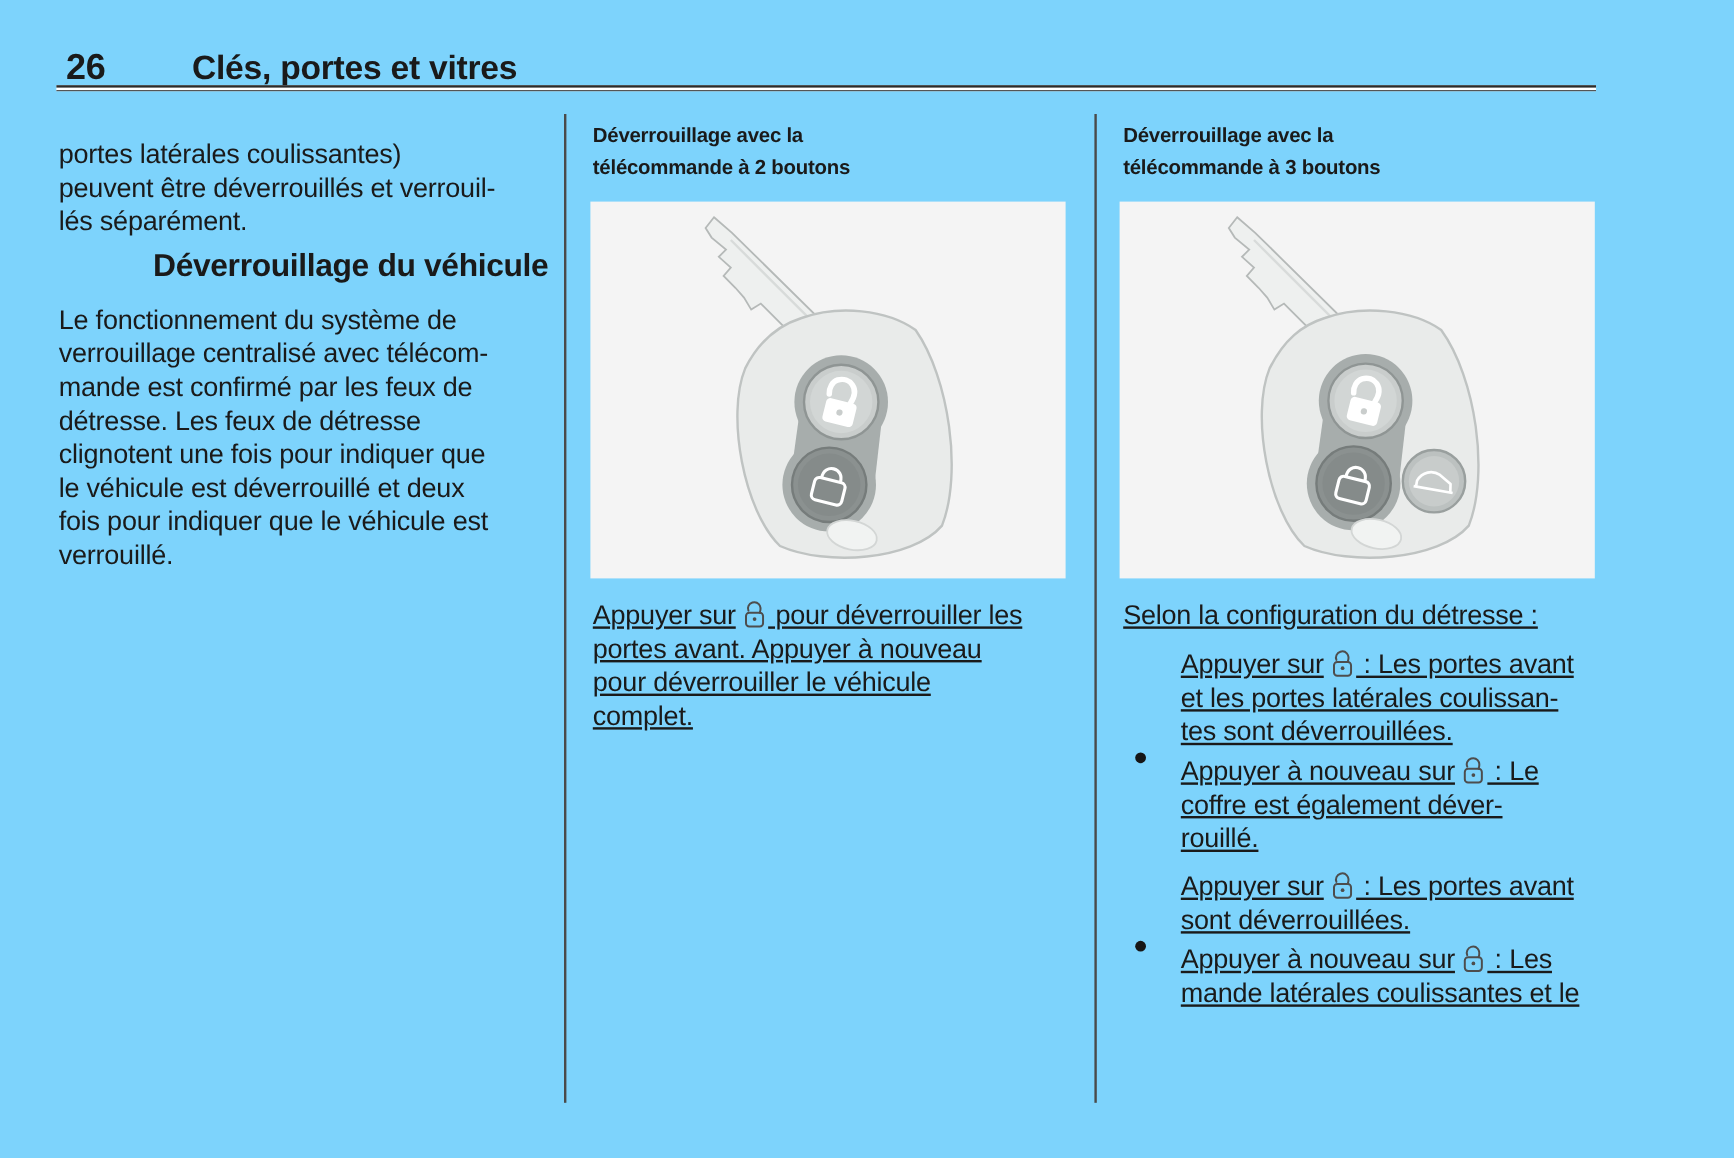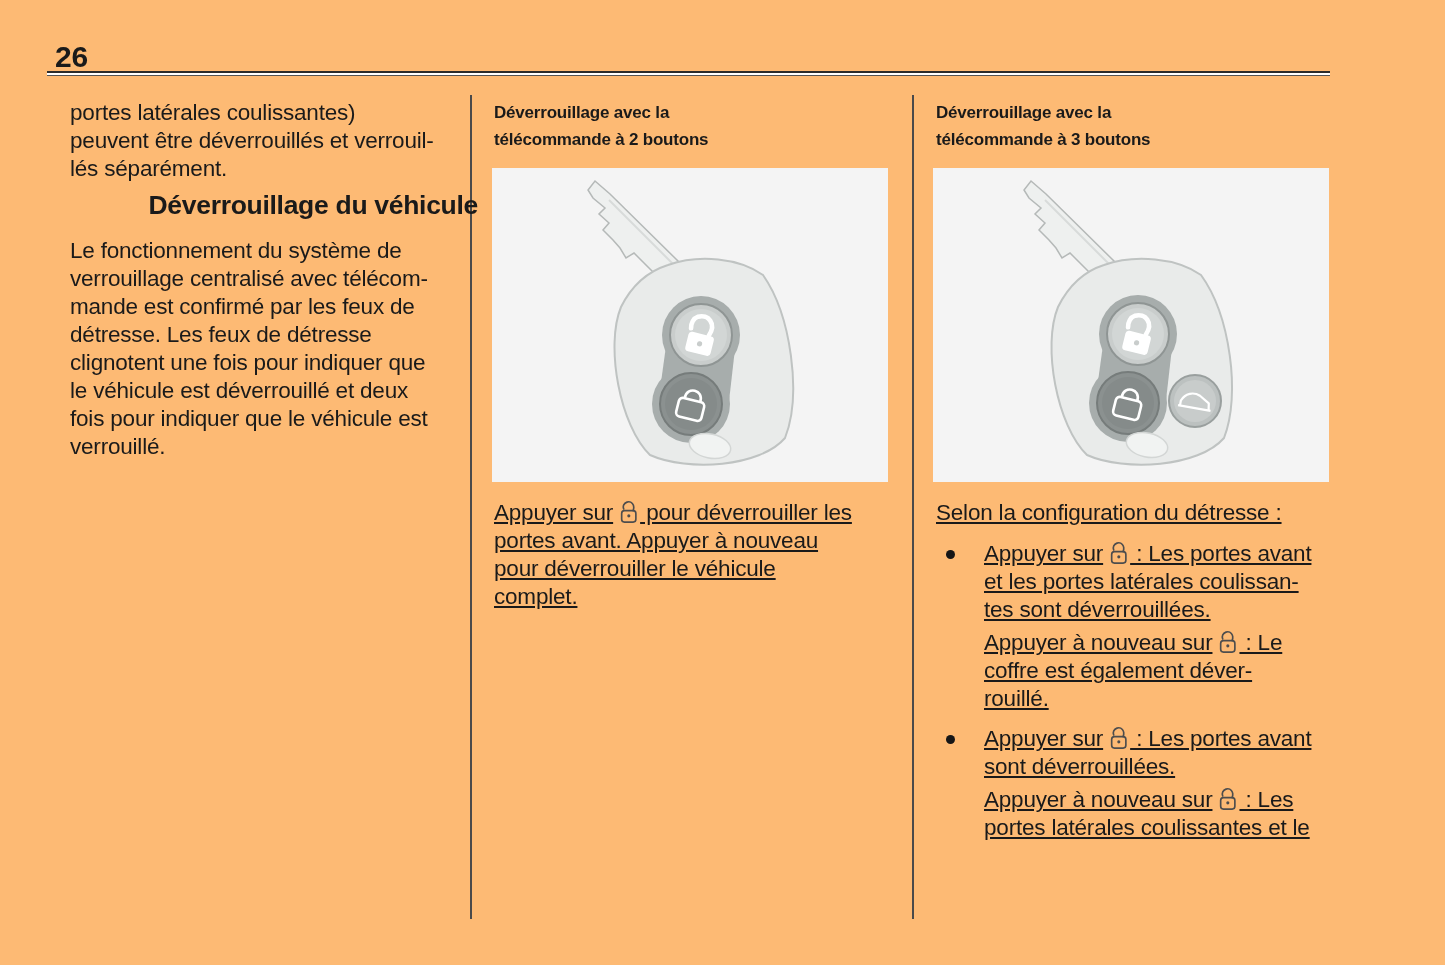--- a/index.html
+++ b/index.html
@@ -1,45 +1,45 @@
 <!DOCTYPE html>
 <html><head>
 <meta charset="utf-8">
 <style>
   html,body{margin:0;padding:0;background:#fff;}
-  .page{position:relative;width:1445px;height:965px;background:#fdba74;overflow:hidden;
+  .page{position:relative;width:1445px;height:965px;background:#7dd3fc;overflow:hidden;
         font-family:"Liberation Sans",sans-serif;color:#1a1a1a;}
   
   .page-number{position:absolute;left:55px;top:40px;font-size:30px;font-weight:bold;letter-spacing:-.3px;}
   .chapter-title{position:absolute;left:160px;top:41px;font-size:28px;font-weight:bold;letter-spacing:-.2px;margin:0;}
   .header-rule{position:absolute;left:47px;top:71px;width:1283px;height:2px;background:#fff;
                border-top:2px solid #2b2b2b;border-bottom:1px solid #555;}
   
   .vsep{position:absolute;top:95px;height:824px;width:2px;background:#4a4a4a;}
   .vsep1{left:470px;}
   .vsep2{left:912px;}
   
   .col{position:absolute;top:99px;font-size:22.5px;line-height:28px;letter-spacing:-.2px;}
-  .col1{left:70px;width:408px;}
+  .col1{left:49px;width:408px;margin-top:16px;}
   .col2{left:494px;width:412px;}
   .col3{left:936px;width:404px;}
   .txt{white-space:pre;margin:0;}
   .note{margin-top:9px;padding-left:13px;}
   .note-title{font-weight:bold;}
   .section-heading{font-size:26.5px;line-height:30px;font-weight:bold;letter-spacing:-.3px;margin:7px 0 17px 0;text-align:right;}
   .col-heading{font-size:17px;line-height:27px;font-weight:bold;letter-spacing:-.2px;margin:0;white-space:pre;}
   .col-body{position:absolute;top:400px;left:0;text-decoration:underline;}
   
   .figure{position:absolute;top:168px;width:396px;height:314px;background:#f4f4f4;}
   .fig2{left:492px;}
   .fig3{left:933px;}
   .figure svg{display:block;}
   
   .bullet-list{margin-top:13px;}
-  .bullet{display:flex;align-items:flex-start;}
+  .bullet{display:flex;align-items:center;}
   .bullet-marker-cell{width:48px;flex:none;}
   .bullet-dot{display:block;width:9px;height:9px;border-radius:50%;background:#161616;margin:10px 0 0 10px;}
   .bullet-body{flex:1;}
   .sub{margin-top:5px;}
   .bullet + .bullet{margin-top:12px;}
   
   .inline-lock{width:22px;height:24px;vertical-align:-4px;margin-left:5px;}
   .hidden-defs{position:absolute;width:0;height:0;overflow:hidden;}
 </style>
 </head>
@@ -51,20 +51,21 @@
       <rect x="4" y="11.5" width="15.5" height="12.5" rx="3" fill="none" stroke="#4d4d4d" stroke-width="1.8"></rect>
       <circle cx="11.8" cy="17.2" r="1.7" fill="#4d4d4d"></circle>
       <path d="M16.5 11.5 C 19 4.5, 14 0.8, 9.8 2.2 C 6.4 3.3, 5 6.8, 6.2 9.6" fill="none" stroke="#4d4d4d" stroke-width="1.8" stroke-linecap="round"></path>
     </symbol>
   </defs>
 </svg>
 
 <div class="page">
 
   <div class="page-number">26</div>
+  <h1 class="chapter-title">Clés, portes et vitres</h1>
   <div class="header-rule"></div>
 
   <div class="vsep vsep1"></div>
   <div class="vsep vsep2"></div>
 
   <section class="col col1">
     <p class="txt">portes latérales coulissantes)
 peuvent être déverrouillés et verrouil-
 lés séparément.</p>
     <h2 class="section-heading">Déverrouillage du véhicule</h2>
@@ -121,21 +122,21 @@
               <span class="bullet-dot"></span>
             </span>
           <div class="bullet-body">
             <p class="txt"><span>Appuyer sur</span><svg class="inline-lock">
                   <use href="#padlock-open"></use>
                 </svg><span> : Les portes avant
 sont déverrouillées.</span></p>
             <p class="txt sub"><span>Appuyer à nouveau sur</span><svg class="inline-lock">
                   <use href="#padlock-open"></use>
                 </svg><span> : Les
-portes latérales coulissantes et le</span></p>
+mande latérales coulissantes et le</span></p>
           </div>
         </div>
 
       </div>
     </div>
   </section>
 
   <div class="figure fig2">
     <svg width="396" height="314" viewBox="0 0 396 314">
 

